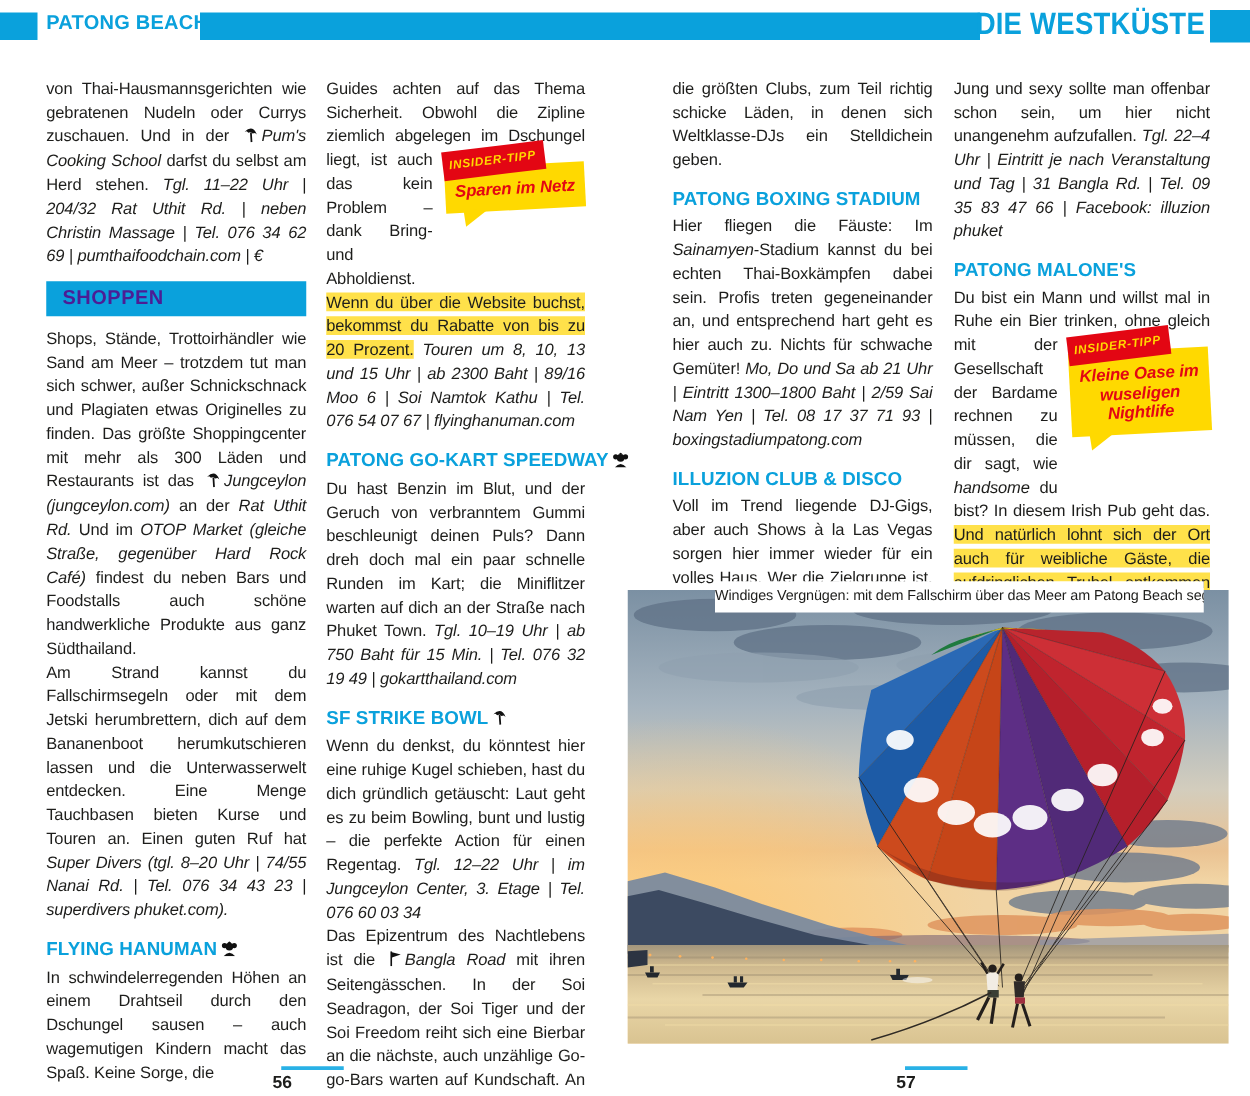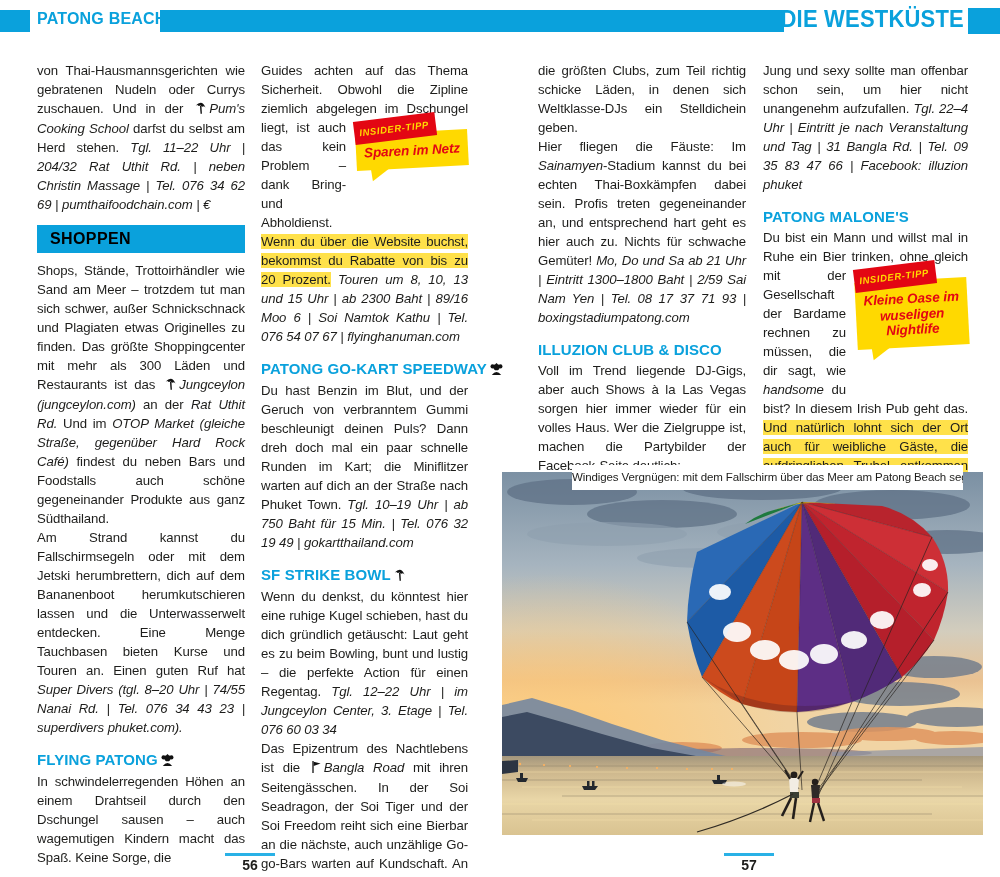--- a/index.html
+++ b/index.html
@@ -10,21 +10,21 @@
   .hlabel-left{position:absolute;left:37px;top:10px;font-size:16px;font-weight:bold;
                color:#0aa1dc;letter-spacing:.2px;white-space:nowrap;}
   .hlabel-right{position:absolute;right:36px;top:5px;font-size:22px;font-weight:bold;
                 color:#0aa1dc;letter-spacing:.2px;white-space:nowrap;transform:scaleY(1.12);transform-origin:top right;}
   
   .col{position:absolute;top:61px;text-align:justify;font-size:13.2px;line-height:19px;
        letter-spacing:-.1px;}
   .col p{margin:0;}
   .it{font-style:italic;}
   .hl{background:#ffe14a;}
-  .shead{background:#0aa1dc;color:#000000;font-weight:bold;font-size:16px;letter-spacing:.4px;
+  .shead{background:#0aa1dc;color:#4c1d95;font-weight:bold;font-size:16px;letter-spacing:.4px;
          padding:4px 0 5px 13px;margin:11px 0 8px;}
   .ehead{color:#0aa1dc;font-weight:bold;font-size:15px;letter-spacing:.1px;margin:13px 0 2px;
          text-align:left;white-space:nowrap;}
   .icn{display:inline-block;vertical-align:-1px;margin:0 3px;}
   
   .tip{float:right;width:114px;height:102px;position:relative;margin:1px 0 2px 8px;}
   .tip.t2{height:112px;}
   .ribbon{position:absolute;top:-2px;left:0;background:#e30613;color:#ffd900;font-size:9.5px;
           font-weight:bold;font-style:italic;letter-spacing:.6px;padding:2px 7px 2px 5px;
           transform:rotate(-7deg);white-space:nowrap;z-index:2;}
@@ -34,21 +34,21 @@
   .bubble:after{content:"";position:absolute;left:13px;bottom:-12px;width:0;height:0;
           border-top:14px solid #ffd900;border-right:16px solid transparent;
           border-left:3px solid transparent;transform:rotate(6deg);}
   
   .photo{position:absolute;left:502px;top:472px;width:481px;height:363px;display:block;}
   .caption{position:absolute;left:572px;top:465px;width:391px;height:25px;background:#fff;
            font-size:11.5px;line-height:25px;text-align:center;letter-spacing:-.1px;
            white-space:nowrap;overflow:hidden;}
   
   .pgrule{position:absolute;top:853px;width:50px;height:3px;background:#29b1e6;}
-  .pgnum{position:absolute;top:857px;width:64px;text-align:center;font-weight:bold;font-size:14px;}
+  .pgnum{position:absolute;top:857px;width:64px;font-weight:bold;font-size:14px;}
 </style>
 </head>
 <body>
 
 <div class="page">
 
   <div class="hblock" style="left:0;top:10px;width:30px;height:22px;"></div>
   <div class="hlabel-left">PATONG BEACH</div>
   <div class="hblock" style="left:160px;top:10px;width:624px;height:22px;"></div>
   <div class="hlabel-right">DIE WESTKÜSTE</div>
@@ -60,23 +60,23 @@
               <path d="M0.5,5.5 Q5.5,-1.8 10.5,5.5 L8.8,4.6 7,5.5 5.3,4.6 3.6,5.5 2,4.6 Z" fill="#111"></path>
               <path d="M5.5,5 L7.6,12.4" stroke="#111" stroke-width="1.4"></path>
             </g>
           </svg></span><span class="it">Pum's Cooking School</span><span> darfst du selbst am Herd stehen. </span><span class="it">Tgl. 11–22 Uhr | 204/32 Rat Uthit Rd. | neben Christin Massage | Tel. 076 34 62 69 | pumthaifoodchain.com | €</span></p>
     <div class="shead">SHOPPEN</div>
     <p><span>Shops, Stände, Trottoirhändler wie Sand am Meer – trotzdem tut man sich schwer, außer Schnickschnack und Plagiaten etwas Originelles zu finden. Das größte Shoppingcenter mit mehr als 300 Läden und Restaurants ist das </span><span class="icn"><svg width="11" height="13" viewBox="0 0 11 13">
             <g transform="rotate(12 5.5 6)">
               <path d="M0.5,5.5 Q5.5,-1.8 10.5,5.5 L8.8,4.6 7,5.5 5.3,4.6 3.6,5.5 2,4.6 Z" fill="#111"></path>
               <path d="M5.5,5 L7.6,12.4" stroke="#111" stroke-width="1.4"></path>
             </g>
-          </svg></span><span class="it">Jungceylon (jungceylon.com)</span><span> an der </span><span class="it">Rat Uthit Rd.</span><span> Und im </span><span class="it">OTOP Market (gleiche Straße, gegenüber Hard Rock Café)</span><span> findest du neben Bars und Foodstalls auch schöne gegeneinander Produkte aus ganz Südthailand.</span></p>
+          </svg></span><span class="it">Jungceylon (jungceylon.com)</span><span> an der </span><span class="it">Rat Uthit Rd.</span><span> Und im </span><span class="it">OTOP Market (gleiche Straße, gegenüber Hard Rock Café)</span><span> findest du neben Bars und Foodstalls auch schöne handwerkliche Produkte aus ganz Südthailand.</span></p>
     <p><span>Am Strand kannst du Fallschirmsegeln oder mit dem Jetski herumbrettern, dich auf dem Bananenboot herumkutschieren lassen und die Unterwasserwelt entdecken. Eine Menge Tauchbasen bieten Kurse und Touren an. Einen guten Ruf hat </span><span class="it">Super Divers (tgl. 8–20 Uhr | 74/55 Nanai Rd. | Tel. 076 34 43 23 | superdivers phuket.com).</span></p>
-    <div class="ehead"><span>FLYING PATONG</span><span class="icn"><svg width="13" height="12" viewBox="0 0 13 12">
+    <div class="ehead"><span>FLYING HANUMAN</span><span class="icn"><svg width="13" height="12" viewBox="0 0 13 12">
             <circle cx="2.6" cy="3.4" r="2.1" fill="#111"></circle>
             <circle cx="10.4" cy="3.4" r="2.1" fill="#111"></circle>
             <circle cx="6.5" cy="4.2" r="3.1" fill="#111"></circle>
             <path d="M5 1.4 L8 1.4 L6.5 0 Z" fill="#111"></path>
             <path d="M1.8 12 Q6.5 6.2 11.2 12 Z" fill="#111"></path>
           </svg></span></div>
     <p><span>In schwindelerregenden Höhen an einem Drahtseil durch den Dschungel sausen – auch wagemutigen Kindern macht das Spaß. Keine Sorge, die</span></p>
   </div>
 
   <div class="col" style="left:261px;width:207px;">
@@ -100,20 +100,21 @@
           </svg></span></div>
     <p><span>Wenn du denkst, du könntest hier eine ruhige Kugel schieben, hast du dich gründlich getäuscht: Laut geht es zu beim Bowling, bunt und lustig – die perfekte Action für einen Regentag. </span><span class="it">Tgl. 12–22 Uhr | im Jungceylon Center, 3. Etage | Tel. 076 60 03 34</span></p>
     <p><span>Das Epizentrum des Nachtlebens ist die </span><span class="icn"><svg width="9" height="12" viewBox="0 0 9 12">
             <path d="M1,0 L1,12" stroke="#111" stroke-width="1.3"></path>
             <path d="M1.6,0.8 L8.6,2.6 L1.6,4.9 Z" fill="#111"></path>
           </svg></span><span class="it">Bangla Road</span><span> mit ihren Seitengässchen. In der Soi Seadragon, der Soi Tiger und der Soi Freedom reiht sich eine Bierbar an die nächste, auch unzählige Go-go-Bars warten auf Kundschaft. An oder in der Nähe von diesen Amüsiermeilen liegen auch</span></p>
   </div>
 
   <div class="col" style="left:538px;width:208px;">
     <p><span>die größten Clubs, zum Teil richtig schicke Läden, in denen sich Weltklasse-DJs ein Stelldichein geben.</span></p>
+    <div class="ehead"><span>PATONG BOXING STADIUM</span></div>
     <p><span>Hier fliegen die Fäuste: Im </span><span class="it">Sainamyen</span><span>-Stadium kannst du bei echten Thai-Boxkämpfen dabei sein. Profis treten gegeneinander an, und entsprechend hart geht es hier auch zu. Nichts für schwache Gemüter! </span><span class="it">Mo, Do und Sa ab 21 Uhr | Eintritt 1300–1800 Baht | 2/59 Sai Nam Yen | Tel. 08 17 37 71 93 | boxingstadiumpatong.com</span></p>
     <div class="ehead"><span>ILLUZION CLUB &amp; DISCO</span></div>
     <p><span>Voll im Trend liegende DJ-Gigs, aber auch Shows à la Las Vegas sorgen hier immer wieder für ein volles Haus. Wer die Zielgruppe ist, machen die Partybilder der Facebook-Seite deutlich:</span></p>
   </div>
 
   <div class="col" style="left:763px;width:205px;">
     <p><span>Jung und sexy sollte man offenbar schon sein, um hier nicht unangenehm aufzufallen. </span><span class="it">Tgl. 22–4 Uhr | Eintritt je nach Veranstaltung und Tag | 31 Bangla Rd. | Tel. 09 35 83 47 66 | Facebook: illuzion phuket</span></p>
     <div class="ehead"><span>PATONG MALONE'S</span></div>
     <p><span>Du bist ein Mann und willst mal in Ruhe ein Bier trinken, ohne gleich mit </span><span class="tip t2">
           <span class="ribbon">INSIDER-TIPP</span>

